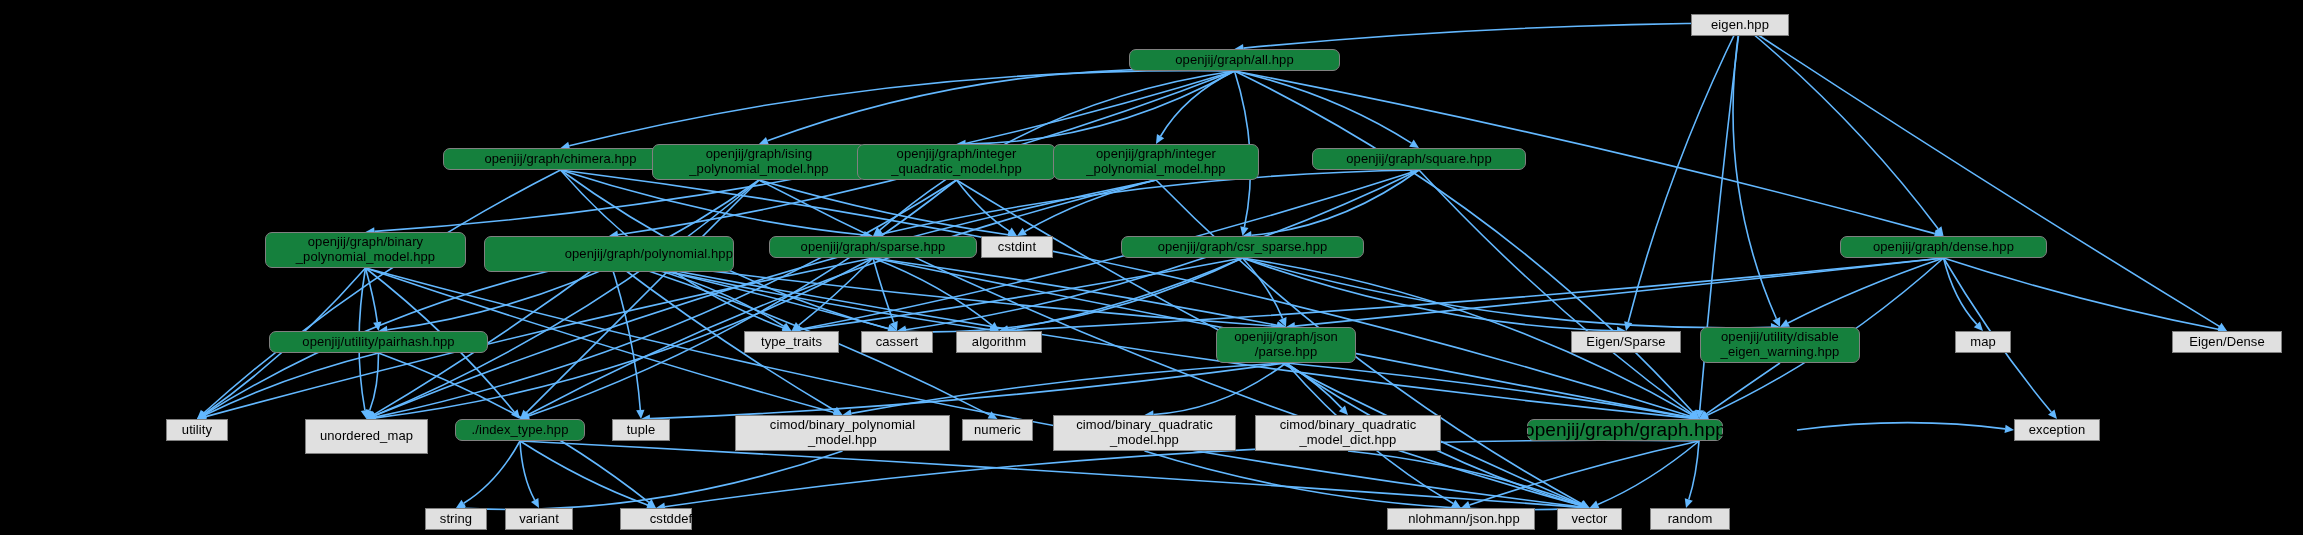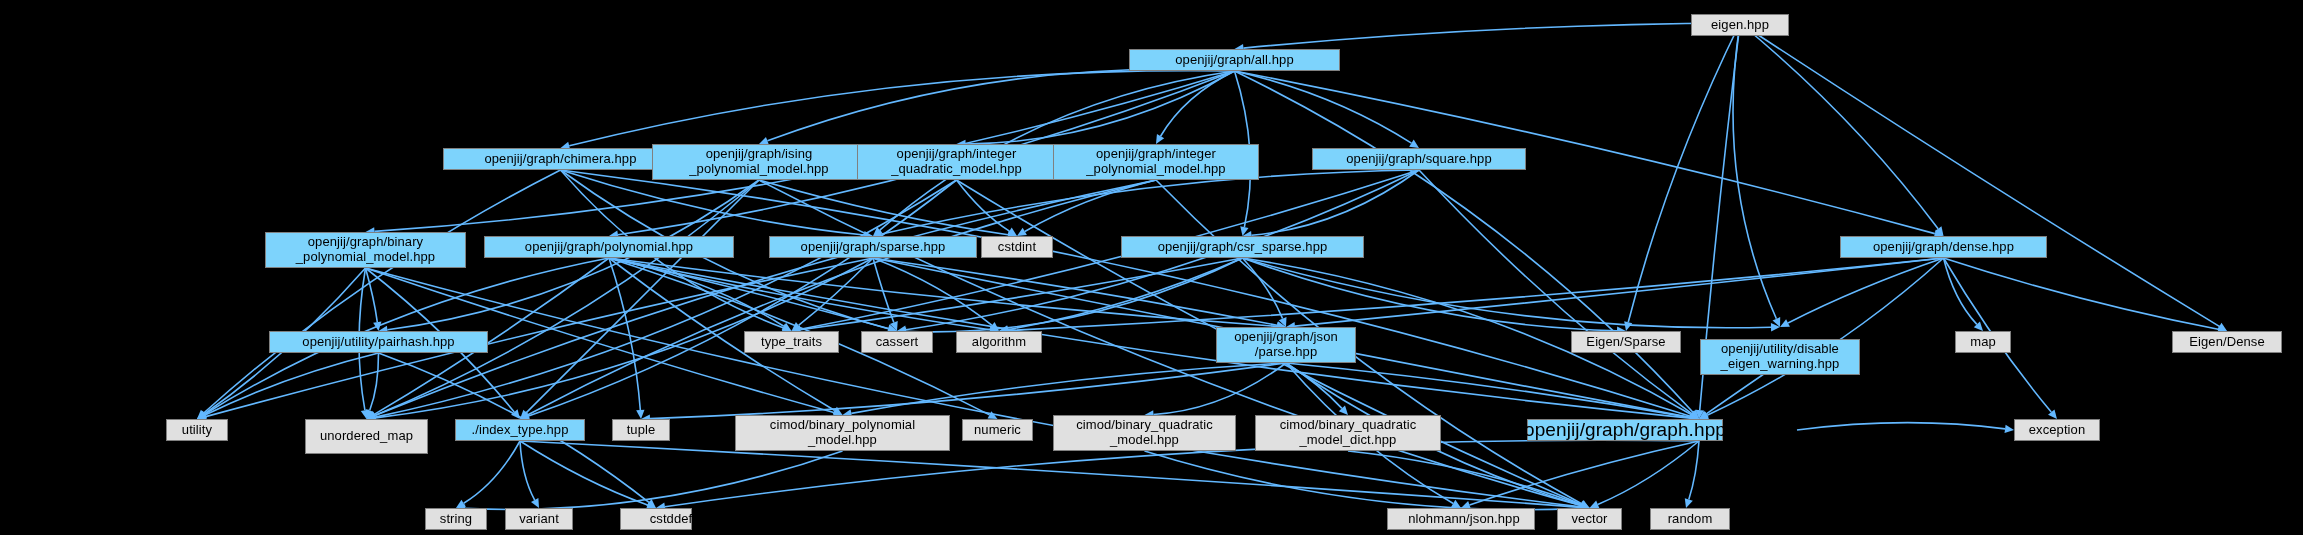--- a/index.html
+++ b/index.html
@@ -3,21 +3,21 @@
 <meta charset="utf-8">
 <style>
   html,body{margin:0;padding:0;background:#000;}
   #stage{position:relative;width:2303px;height:535px;background:#000;overflow:hidden;
          font-family:"Liberation Sans", sans-serif;}
   svg#edges{position:absolute;left:0;top:0;width:2303px;height:535px;}
   .node{position:absolute;box-sizing:border-box;display:flex;align-items:center;
         justify-content:center;text-align:center;border:1px solid #808080;
         color:#000;line-height:1.12;letter-spacing:0.1px;white-space:pre;}
   .node.sys{background:#e0e0e0;}
-  .node.local{background:#7dd3fc;}
+  .node.local{background:#15803d;border-radius:7px;}
   .nlabel{display:block;}
 </style>
 </head>
 <body>
 
 <div id="stage">
   <svg id="edges" aria-hidden="true">
       <path d="M1740,23 Q1486.6517504618237,24.368648401993642 1243.4573645927776,48.12500311311683" fill="none" stroke="#63b8ff" stroke-width="1.6"></path>
       <polygon points="1234.5,49 1243.049032712232,43.944899636487314 1243.8656964733232,52.30510658974635" fill="#63b8ff"></polygon>
       <path d="M1740,23 Q1854.57697999779,117.24511535422417 1938.1055591638324,228.79583397851724" fill="none" stroke="#63b8ff" stroke-width="1.6"></path>
@@ -225,33 +225,33 @@
       <div class="node local" style="left: 443px; top: 148px; width: 235px; height: 22px; font-size: 13px;"><span class="nlabel">openjij/graph/chimera.hpp</span></div>
       <div class="node local" style="left: 652px; top: 144px; width: 214px; height: 36px; font-size: 13px;"><span class="nlabel">openjij/graph/ising
 _polynomial_model.hpp</span></div>
       <div class="node local" style="left: 857px; top: 144px; width: 199px; height: 36px; font-size: 13px;"><span class="nlabel">openjij/graph/integer
 _quadratic_model.hpp</span></div>
       <div class="node local" style="left: 1053px; top: 144px; width: 206px; height: 36px; font-size: 13px;"><span class="nlabel">openjij/graph/integer
 _polynomial_model.hpp</span></div>
       <div class="node local" style="left: 1312px; top: 148px; width: 214px; height: 22px; font-size: 13px;"><span class="nlabel">openjij/graph/square.hpp</span></div>
       <div class="node local" style="left: 265px; top: 232px; width: 201px; height: 36px; font-size: 13px;"><span class="nlabel">openjij/graph/binary
 _polynomial_model.hpp</span></div>
-      <div class="node local" style="left: 484px; top: 236px; width: 250px; height: 22px; font-size: 13px;"><span class="nlabel">openjij/graph/polynomial.hpp</span></div>
+      <div class="node local" style="left: 484px; top: 236px; width: 250px; height: 36px; font-size: 13px; justify-content: flex-end;"><span class="nlabel">openjij/graph/polynomial.hpp</span></div>
       <div class="node local" style="left: 769px; top: 236px; width: 208px; height: 22px; font-size: 13px;"><span class="nlabel">openjij/graph/sparse.hpp</span></div>
       <div class="node sys" style="left: 981px; top: 236px; width: 72px; height: 22px; font-size: 13px;"><span class="nlabel">cstdint</span></div>
       <div class="node local" style="left: 1121px; top: 236px; width: 243px; height: 22px; font-size: 13px;"><span class="nlabel">openjij/graph/csr_sparse.hpp</span></div>
       <div class="node local" style="left: 1840px; top: 236px; width: 207px; height: 22px; font-size: 13px;"><span class="nlabel">openjij/graph/dense.hpp</span></div>
       <div class="node local" style="left: 269px; top: 331px; width: 219px; height: 22px; font-size: 13px;"><span class="nlabel">openjij/utility/pairhash.hpp</span></div>
       <div class="node sys" style="left: 744px; top: 331px; width: 95px; height: 22px; font-size: 13px;"><span class="nlabel">type_traits</span></div>
       <div class="node sys" style="left: 861px; top: 331px; width: 72px; height: 22px; font-size: 13px;"><span class="nlabel">cassert</span></div>
       <div class="node sys" style="left: 956px; top: 331px; width: 86px; height: 22px; font-size: 13px;"><span class="nlabel">algorithm</span></div>
       <div class="node local" style="left: 1216px; top: 327px; width: 140px; height: 36px; font-size: 13px;"><span class="nlabel">openjij/graph/json
 /parse.hpp</span></div>
       <div class="node sys" style="left: 1571px; top: 331px; width: 110px; height: 22px; font-size: 13px;"><span class="nlabel">Eigen/Sparse</span></div>
-      <div class="node local" style="left: 1700px; top: 327px; width: 160px; height: 36px; font-size: 13px; margin-top: 12px;"><span class="nlabel">openjij/utility/disable
+      <div class="node local" style="left: 1700px; top: 327px; width: 160px; height: 36px; font-size: 13px;"><span class="nlabel">openjij/utility/disable
 _eigen_warning.hpp</span></div>
       <div class="node sys" style="left: 1955px; top: 331px; width: 56px; height: 22px; font-size: 13px;"><span class="nlabel">map</span></div>
       <div class="node sys" style="left: 2172px; top: 331px; width: 110px; height: 22px; font-size: 13px;"><span class="nlabel">Eigen/Dense</span></div>
       <div class="node sys" style="left: 166px; top: 419px; width: 62px; height: 22px; font-size: 13px;"><span class="nlabel">utility</span></div>
       <div class="node sys" style="left: 305px; top: 419px; width: 123px; height: 35px; font-size: 13px;"><span class="nlabel">unordered_map</span></div>
       <div class="node local" style="left: 455px; top: 419px; width: 130px; height: 22px; font-size: 13px;"><span class="nlabel">./index_type.hpp</span></div>
       <div class="node sys" style="left: 612px; top: 419px; width: 58px; height: 22px; font-size: 13px;"><span class="nlabel">tuple</span></div>
       <div class="node sys" style="left: 735px; top: 415px; width: 215px; height: 36px; font-size: 13px;"><span class="nlabel">cimod/binary_polynomial
 _model.hpp</span></div>
       <div class="node sys" style="left: 962px; top: 419px; width: 71px; height: 22px; font-size: 13px;"><span class="nlabel">numeric</span></div>

